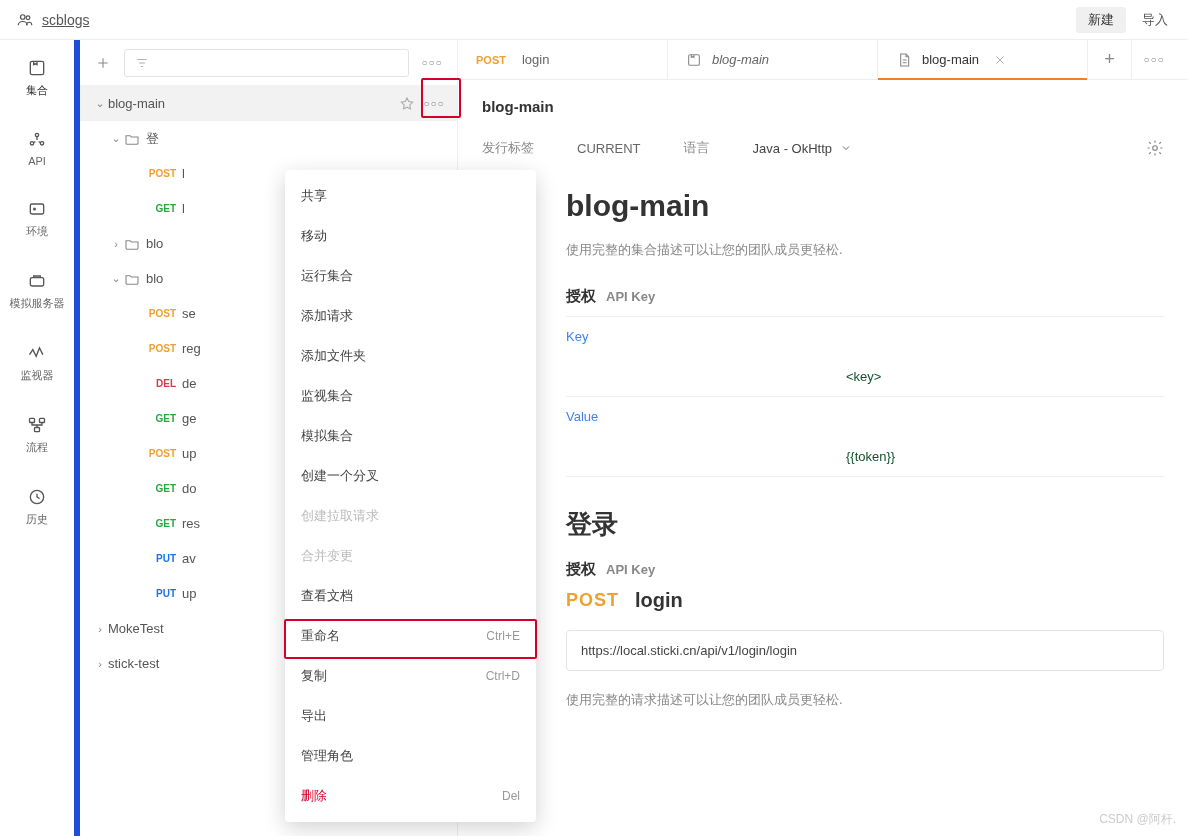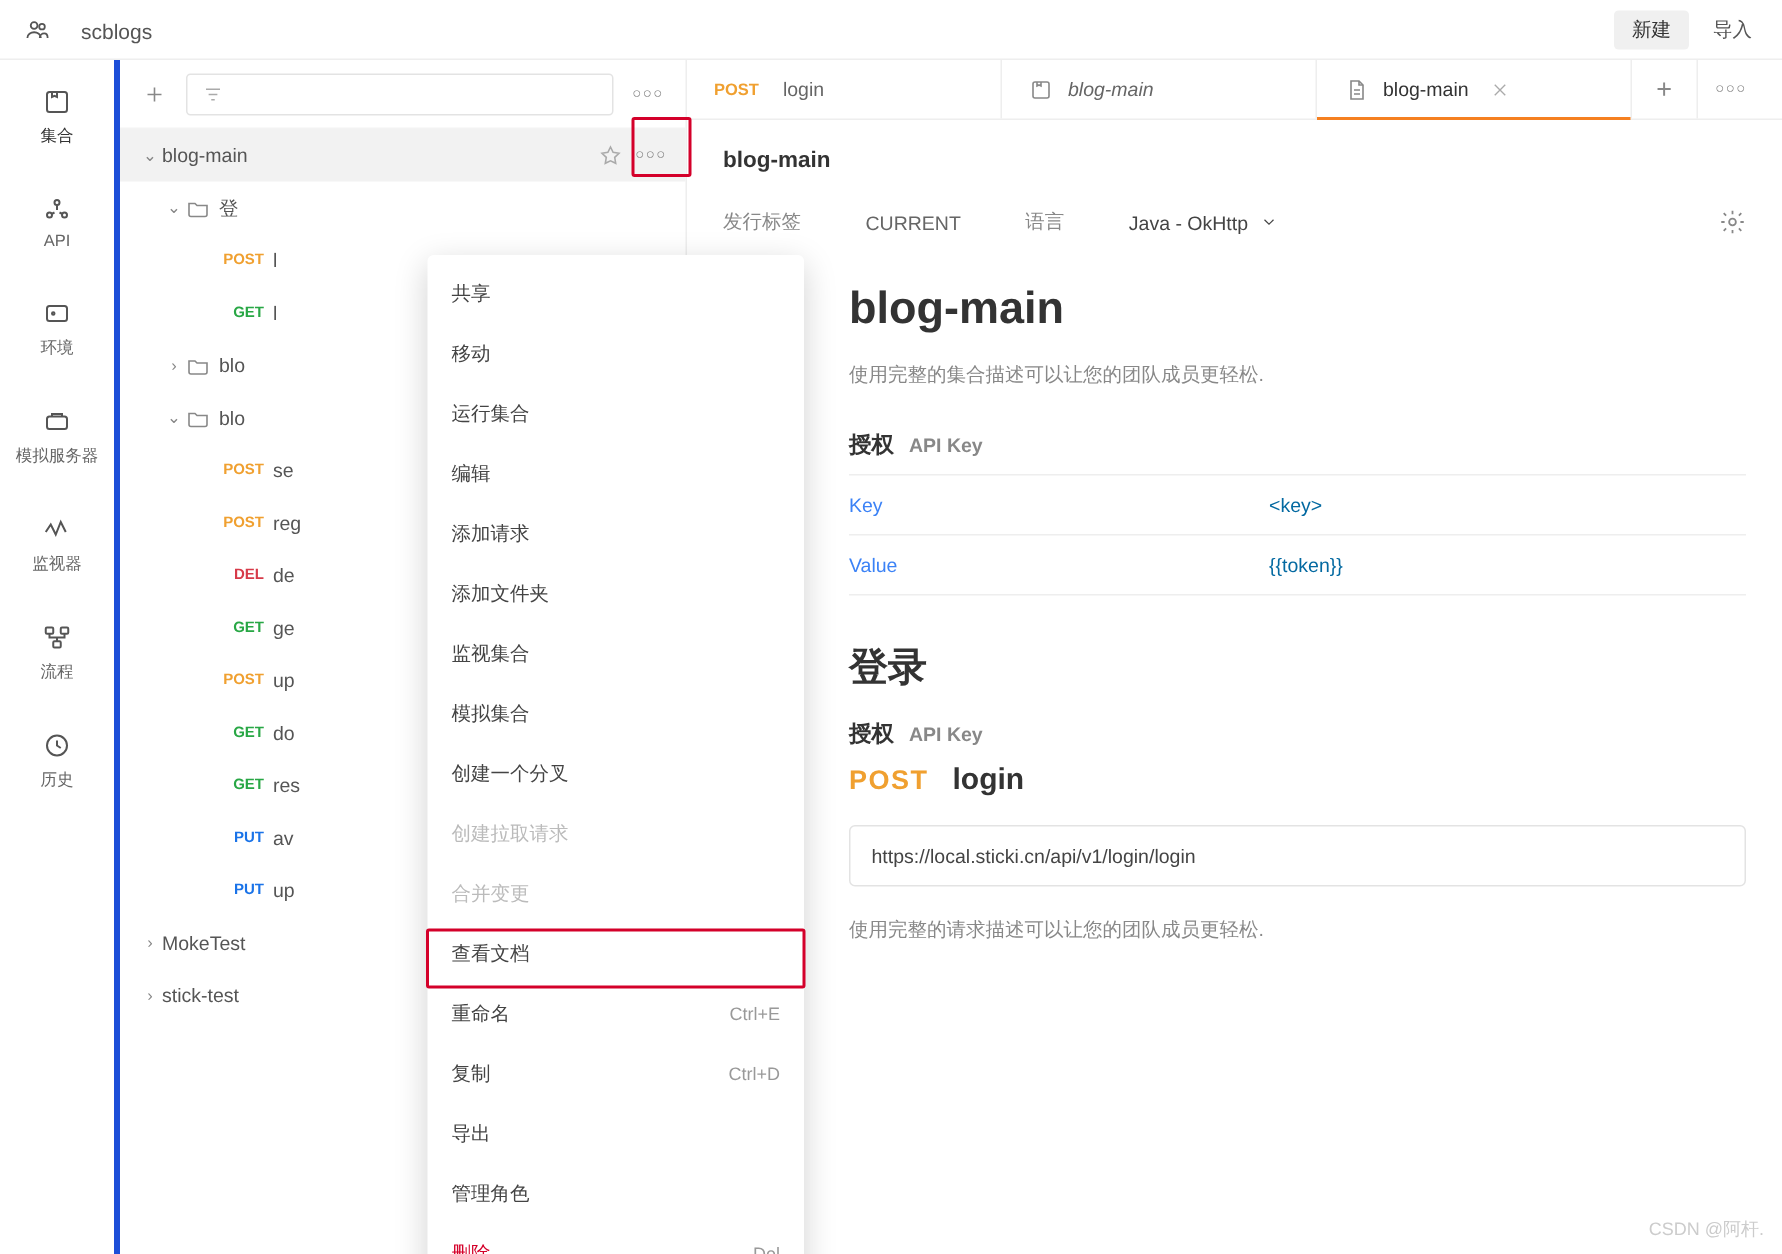--- a/index.html
+++ b/index.html
@@ -17,24 +17,25 @@
   
   .header {
     height: 40px;
     border-bottom: 1px solid #eee;
     display: flex;
     align-items: center;
     padding: 0 8px 0 16px;
   }
   .workspace {
     display: flex;
-    align-items: flex-end;
-    gap: 20px;
+    align-items: center;
+    gap: 8px;
     font-size: 14px;
     color: #555;
+    text-decoration: underline;
   }
   .workspace-icon {
     width: 18px; height: 18px;
   }
   .header-right {
     margin-left: auto;
     display: flex;
     gap: 4px;
   }
   .btn {
@@ -54,21 +55,21 @@
 
   
   .main {
     display: flex;
     height: calc(100% - 40px);
   }
 
   
   .rail {
     width: 80px;
-    border-right: 4px solid #1d4ed8;
+    border-right: 6px solid #1d4ed8;
     display: flex;
     flex-direction: column;
     align-items: center;
     padding-top: 12px;
     gap: 20px;
   }
   .rail-item {
     display: flex;
     flex-direction: column;
     align-items: center;
@@ -310,21 +311,21 @@
     margin-bottom: 30px;
     font-size: 13px;
   }
   .kv-table .row {
     display: flex;
     border-bottom: 1px solid #eee;
     padding: 12px 0;
   }
   .kv-table .row:first-child { border-top: 1px solid #eee; }
   .kv-table .k { width: 280px; color: #3b82f6; }
-  .kv-table .v { flex: 1; color: #0369a1; }
+  .kv-table .v { flex: 1; color: #14532d; margin-top: 40px; }
 
   .folder-note {
     font-size: 13px; color: #555;
     margin-bottom: 36px;
   }
   .folder-note a { color: #1a73e8; text-decoration: none; }
 
   .endpoint-row {
     display: flex; align-items: center; gap: 16px;
     margin-bottom: 18px;
@@ -540,23 +541,20 @@
       <div class="menu-item">
           <span>共享</span>
         </div>
       <div class="menu-item">
           <span>移动</span>
         </div>
       <div class="menu-item">
           <span>运行集合</span>
         </div>
       <div class="menu-item">
-          <span>编辑</span>
-        </div>
-      <div class="menu-item">
           <span>添加请求</span>
         </div>
       <div class="menu-item">
           <span>添加文件夹</span>
         </div>
       <div class="menu-item">
           <span>监视集合</span>
         </div>
       <div class="menu-item">
           <span>模拟集合</span>

